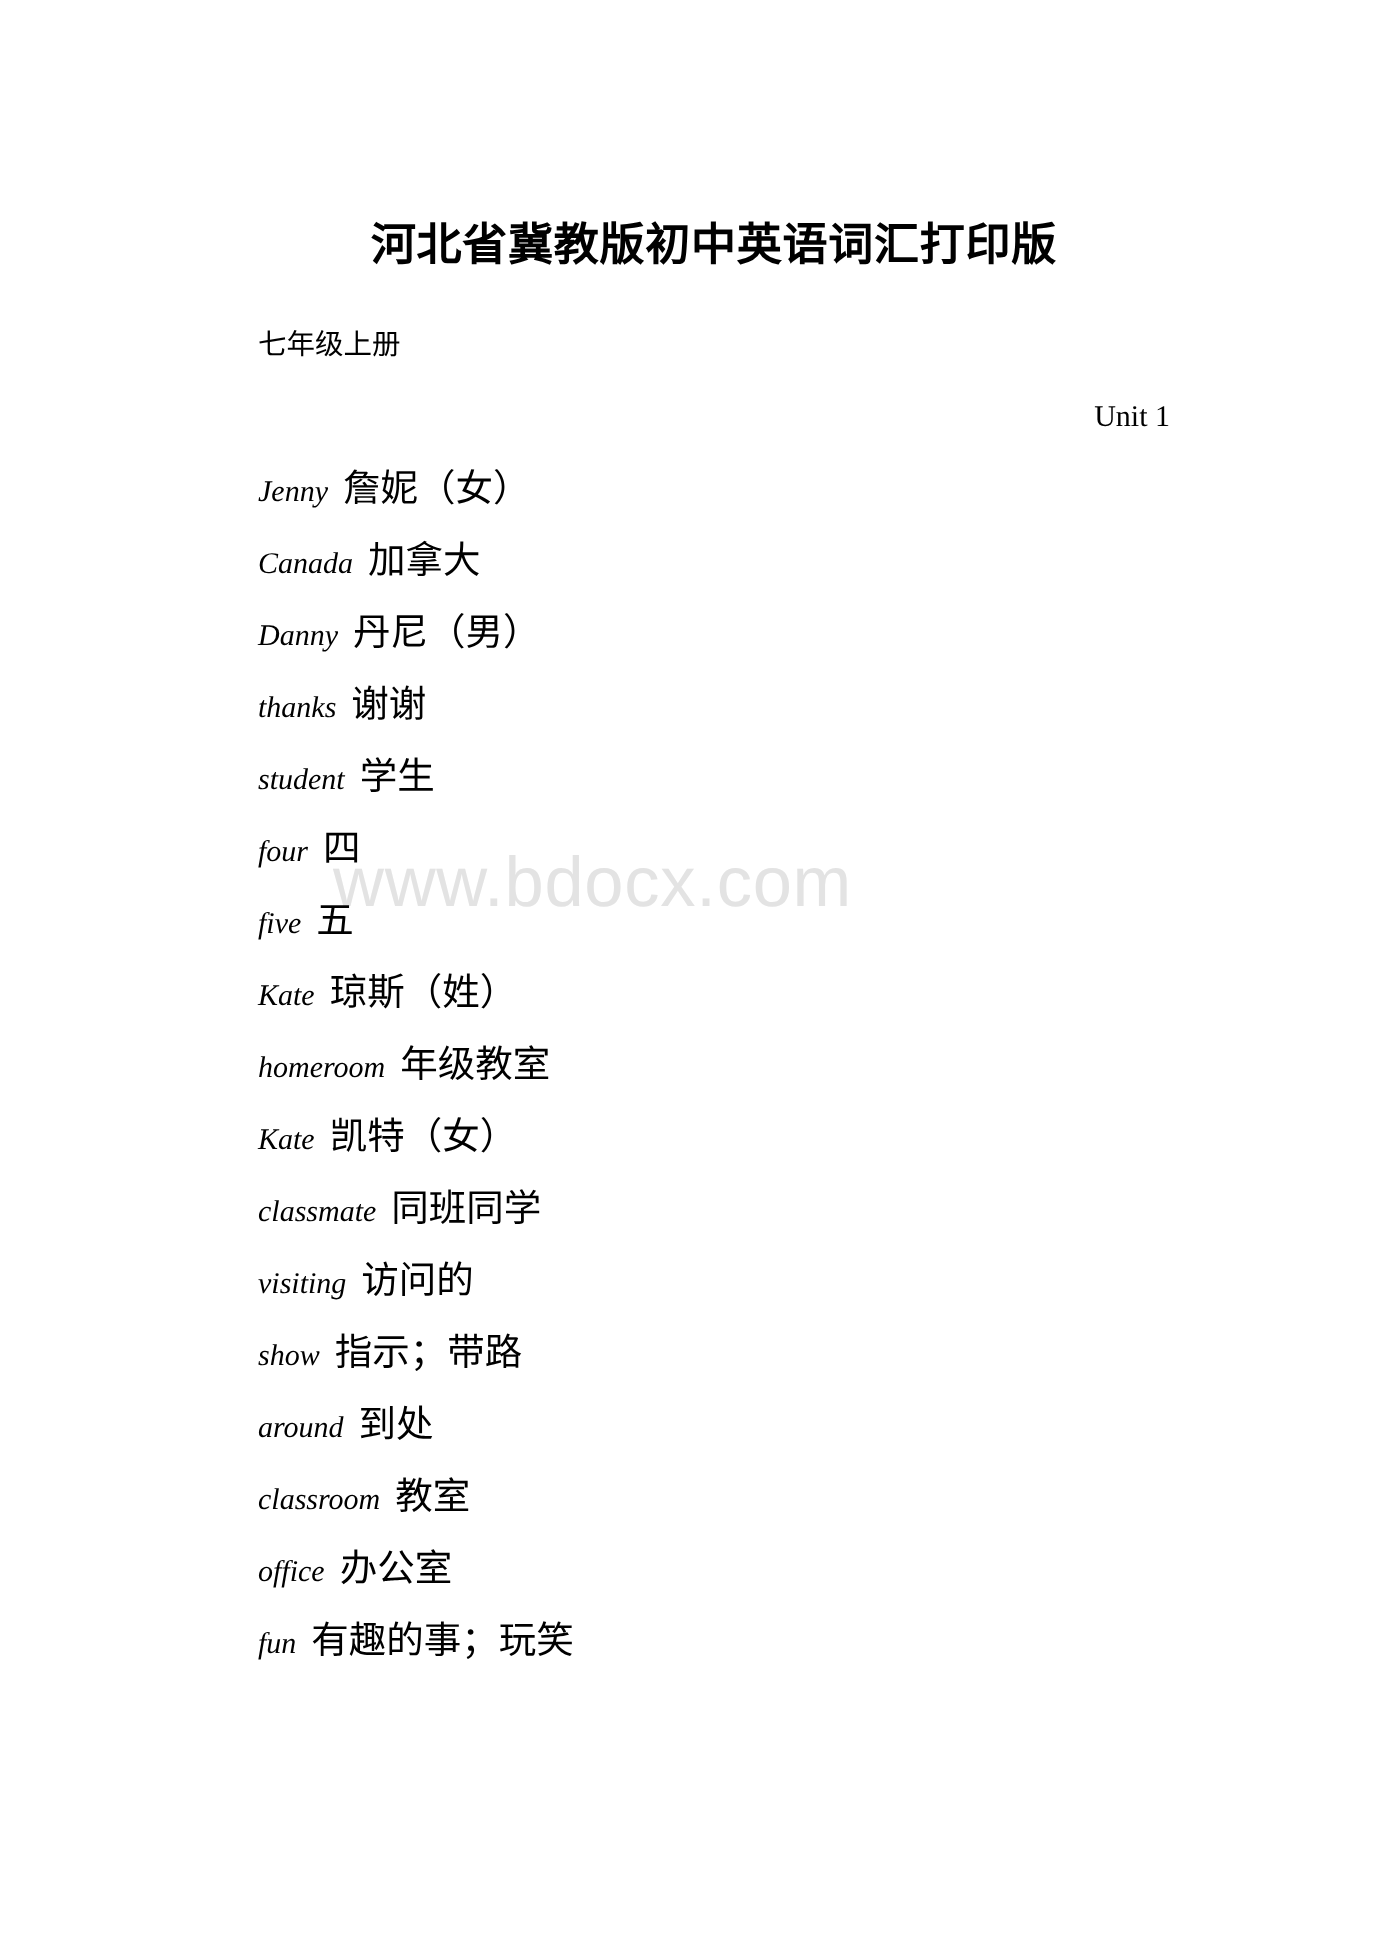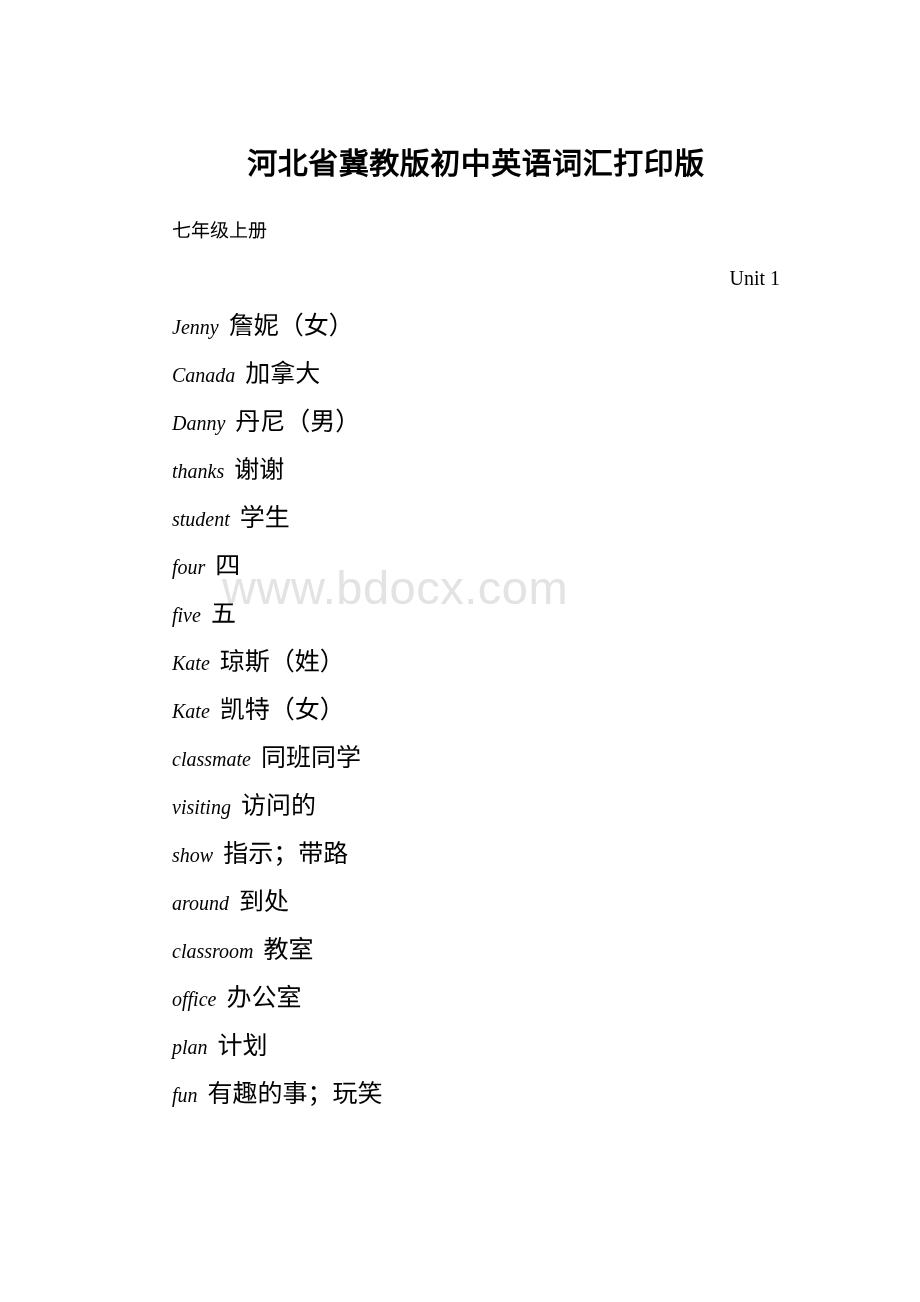--- a/index.html
+++ b/index.html
@@ -103,25 +103,25 @@
 
     <div id="vocab-list">
         <p class="body-line"><span class="term">Jenny</span><span>&nbsp;&nbsp;</span><span class="gloss">詹妮（女）</span></p>
         <p class="body-line"><span class="term">Canada</span><span>&nbsp;&nbsp;</span><span class="gloss">加拿大</span></p>
         <p class="body-line"><span class="term">Danny</span><span>&nbsp;&nbsp;</span><span class="gloss">丹尼（男）</span></p>
         <p class="body-line"><span class="term">thanks</span><span>&nbsp;&nbsp;</span><span class="gloss">谢谢</span></p>
         <p class="body-line"><span class="term">student</span><span>&nbsp;&nbsp;</span><span class="gloss">学生</span></p>
         <p class="body-line"><span class="term">four</span><span>&nbsp;&nbsp;</span><span class="gloss">四</span></p>
         <p class="body-line"><span class="term">five</span><span>&nbsp;&nbsp;</span><span class="gloss">五</span></p>
         <p class="body-line"><span class="term">Kate</span><span>&nbsp;&nbsp;</span><span class="gloss">琼斯（姓）</span></p>
+        <p class="body-line"><span class="term">homeroom</span><span>&nbsp;&nbsp;</span><span class="gloss">年级教室</span></p>
         <p class="body-line"><span class="term">Kate</span><span>&nbsp;&nbsp;</span><span class="gloss">凯特（女）</span></p>
         <p class="body-line"><span class="term">classmate</span><span>&nbsp;&nbsp;</span><span class="gloss">同班同学</span></p>
         <p class="body-line"><span class="term">visiting</span><span>&nbsp;&nbsp;</span><span class="gloss">访问的</span></p>
         <p class="body-line"><span class="term">show</span><span>&nbsp;&nbsp;</span><span class="gloss">指示；带路</span></p>
         <p class="body-line"><span class="term">around</span><span>&nbsp;&nbsp;</span><span class="gloss">到处</span></p>
         <p class="body-line"><span class="term">classroom</span><span>&nbsp;&nbsp;</span><span class="gloss">教室</span></p>
         <p class="body-line"><span class="term">office</span><span>&nbsp;&nbsp;</span><span class="gloss">办公室</span></p>
-        <p class="body-line"><span class="term">plan</span><span>&nbsp;&nbsp;</span><span class="gloss">计划</span></p>
         <p class="body-line"><span class="term">fun</span><span>&nbsp;&nbsp;</span><span class="gloss">有趣的事；玩笑</span></p>
       </div>
 
   </div>
 </div>
 
 </body></html>

